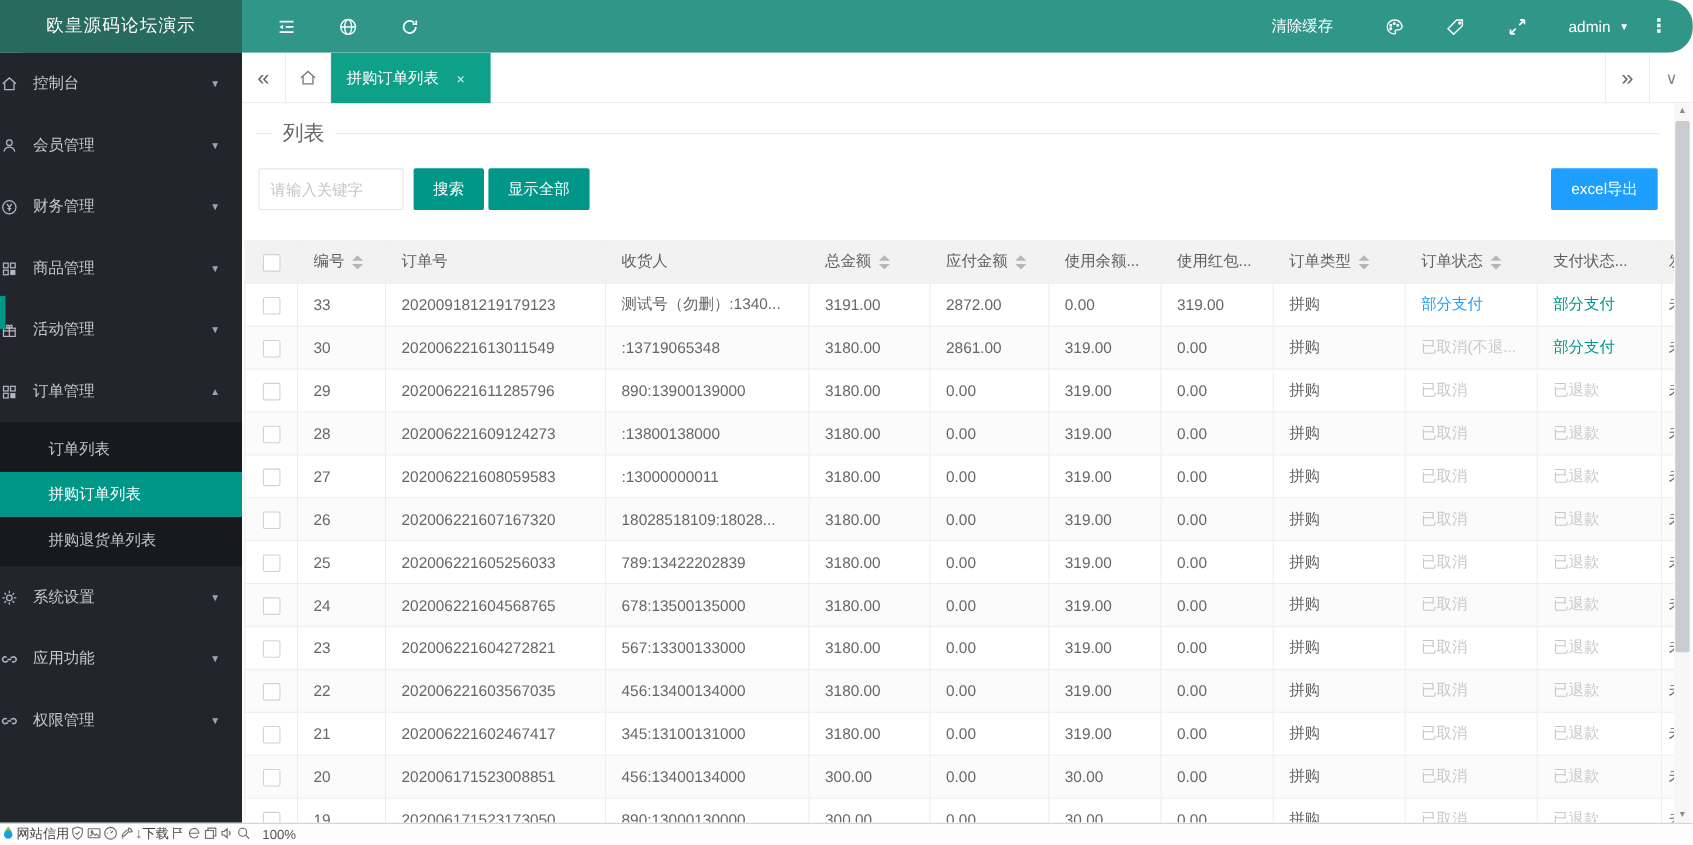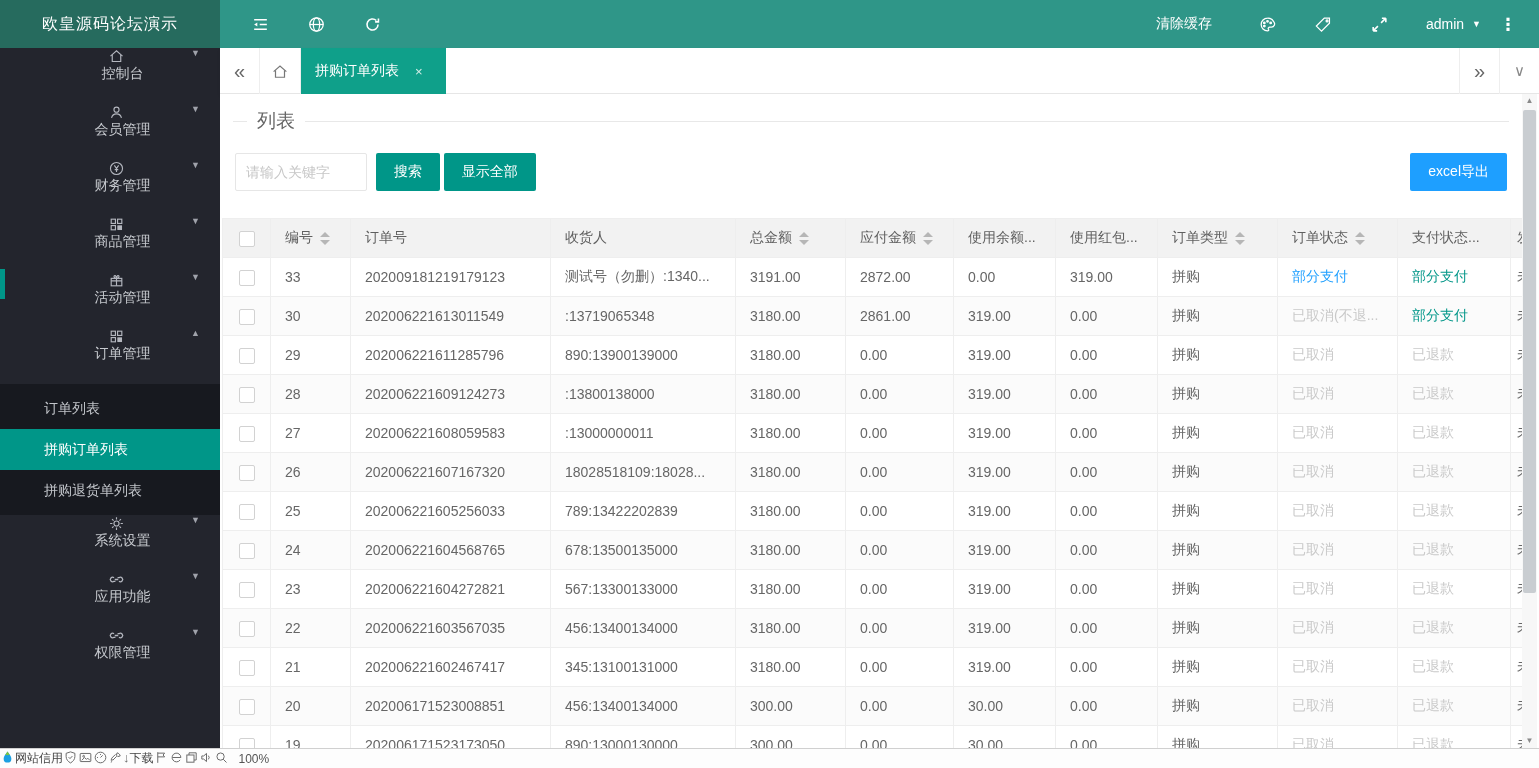--- a/index.html
+++ b/index.html
@@ -1,38 +1,38 @@
 <!DOCTYPE html>
 <html><head>
 <meta charset="utf-8">
 <style>
   * { margin:0; padding:0; box-sizing:border-box; }
   html,body { width:1539px; height:768px; overflow:hidden; }
   body { font-family:"Liberation Sans","DejaVu Sans",sans-serif; font-size:14px; }
   .app { position:relative; width:1539px; height:768px; background:#fff; overflow:hidden; }
 
   
-  .topbar { position:absolute; top:0; left:0; right:0; height:48px; background:#2f9688; }
+  .topbar { position:absolute; top:0; left:0; right:0; height:48px; background:#2f9688;border-radius:23px; }
   .logo { position:absolute; top:0; left:0; width:220px; height:48px; background:#266b5e;
           color:#fff; font-size:16px; line-height:48px; text-align:center; letter-spacing:1px; }
   .tb-left { position:absolute; left:232px; top:0; height:48px; display:flex; align-items:center; }
   .tb-left .ic { width:56px; text-align:center; color:#fff; cursor:pointer; }
   .tb-right { position:absolute; right:14px; top:0; height:48px; display:flex; align-items:center; color:#fff; }
   .tb-right .txtbtn { font-size:14px; margin-right:28px; cursor:pointer; }
   .tb-right .ic { width:56px; text-align:center; cursor:pointer; color:#fff; }
   .tb-user { display:flex; align-items:center; margin:0 10px 0 18px; cursor:pointer; }
   .tb-user .name { font-size:14px; margin-right:8px; }
   .gi::before { content:attr(data-glyph); }
   .caret-down { font-size:9px; color:#fff; }
   .vdots { font-size:17px; width:34px; text-align:center; cursor:pointer; font-weight:bold; }
   .ic svg { width:19px; height:19px; vertical-align:middle; }
 
   
   .sidebar { position:absolute; top:48px; left:0; width:220px; bottom:20px; background:#23252d; overflow:hidden; }
-  .menu-item { position:relative; height:56px; display:flex; align-items:center; padding-left:25px; cursor:pointer;flex-direction:column; }
+  .menu-item { position:relative; height:56px; display:flex; align-items:center; cursor:pointer; }
   .menu-item .mi-icon { width:17px; height:17px; color:#b4b7bf; margin-right:13px; font-size:15px; line-height:17px; text-align:center; font-style:normal; }
   .menu-item .mi-icon svg { width:17px; height:17px; }
   .menu-item .mi-label { color:#c6c9ce; font-size:14px; }
   .menu-item .mi-caret { position:absolute; right:20px; font-size:9px; color:#a0a3ab; }
   .submenu { background:#17191f; padding:4px 0; }
   .submenu-item { height:41px; line-height:41px; padding-left:44px; color:#c2c5ca; font-size:14px; cursor:pointer; }
   .submenu-item.active { background:#009688; color:#fff; }
   .scroll-strip { position:absolute; left:0; top:221px; width:5px; height:30px; background:#009688; }
 
   

